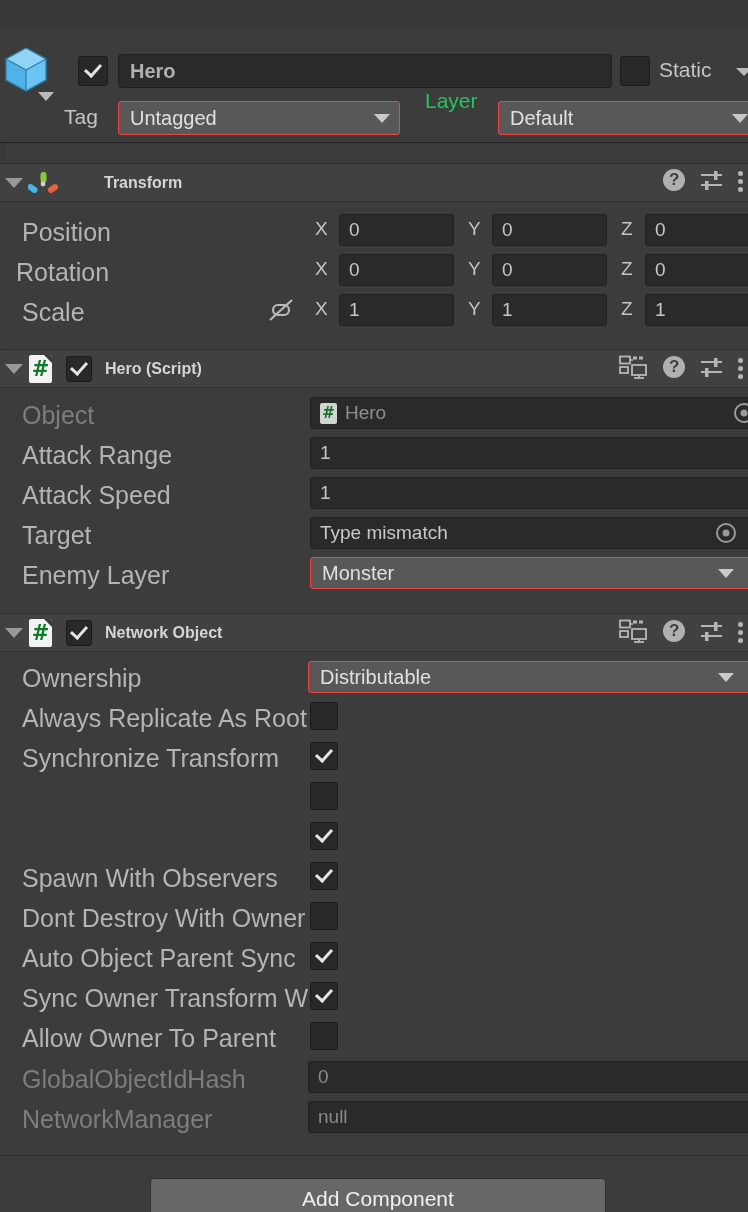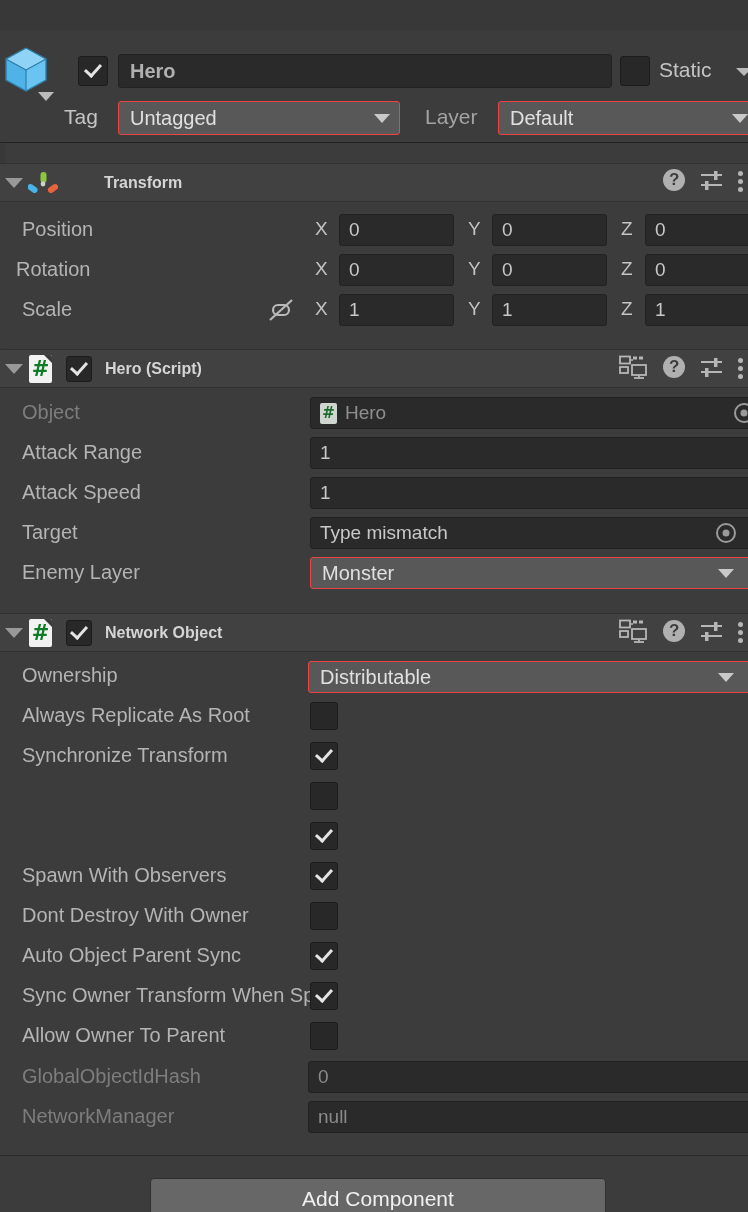--- a/index.html
+++ b/index.html
@@ -11,21 +11,21 @@
     overflow: hidden;
   }
   #app {
     position: relative;
     width: 748px; height: 1212px;
     background: #3c3c3c;
     margin-top: 30px;
   }
   .label {
     color: #b4b4b4;
-    font-size: 20px;
+    font-size: 25px;
     white-space: nowrap;
     overflow: hidden;
   }
   .label.dim { color: #7d7d7d; }
 
   
   .top-strip {
     position: absolute; left: 0; top: 0; width: 748px; height: 113px;
     background: #3c3c3c;
     border-bottom: 1px solid #232323;
@@ -92,22 +92,22 @@
     border-left: 8px solid transparent;
     border-right: 8px solid transparent;
     border-top: 8px solid #b9b9b9;
   }
 
   .tag-label {
     position: absolute; left: 64px; top: 75px;
     color: #c4c4c4; font-size: 21px;
   }
   .layer-label {
-    position: absolute; left: 425px; top: 75px;
-    color: #a3a3a3; font-size: 21px;
+    position: absolute; left: 425px; top: 59px;
+    color: #22c55e; font-size: 21px;
   }
   .popup {
     background: #585858;
     border: 1px solid #ef4444;
     border-radius: 3px;
     color: #e0e0e0;
     font-size: 20px;
     position: absolute;
     overflow: hidden;
     white-space: nowrap;

